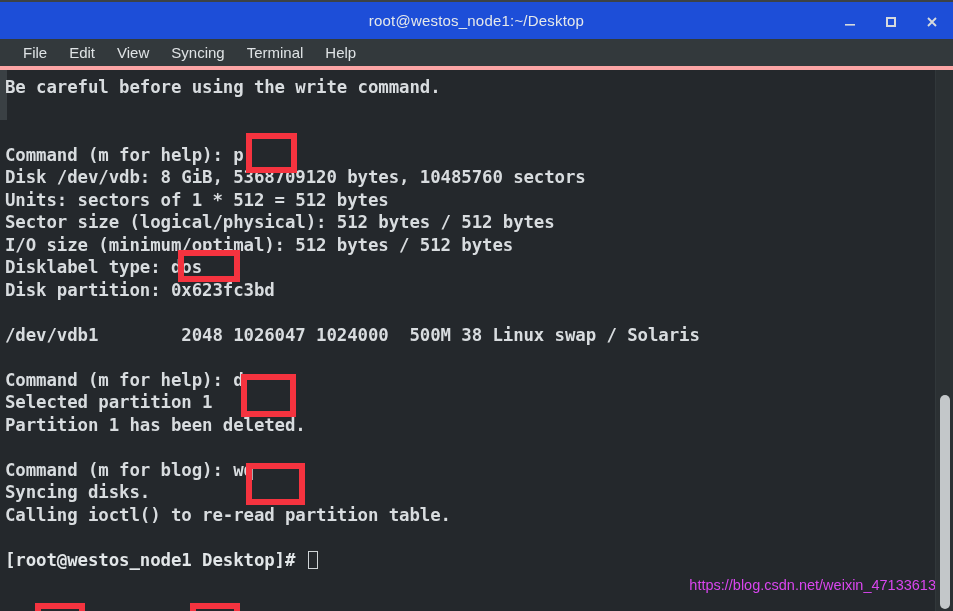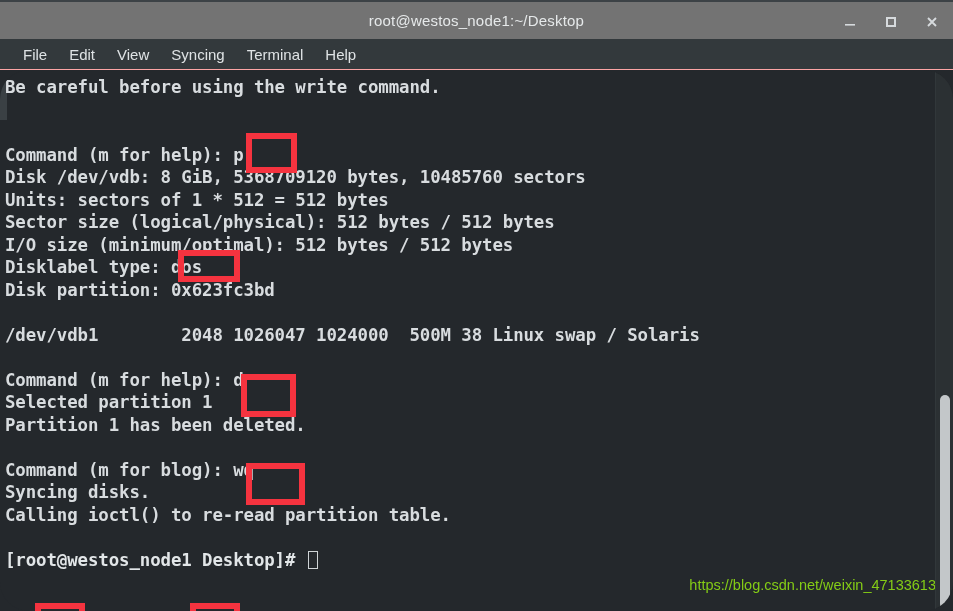--- a/index.html
+++ b/index.html
@@ -21,21 +21,21 @@
     background: #24282c;
     overflow: hidden;
   }
 
   
   #titlebar {
     position: absolute;
     left: 0; top: 0;
     width: 953px;
     height: 39px;
-    background: #737373;
+    background: #1d4ed8;
     border-top: 2px solid #3c4246;
     box-sizing: border-box;
     display: flex;
     align-items: center;
     justify-content: center;
   }
   #title-text {
     font-family: "Liberation Sans", sans-serif;
     font-size: 15px;
     color: #e6e9ea;
@@ -65,21 +65,21 @@
   }
   .winbtn svg { display: block; }
 
   
   #menubar {
     position: absolute;
     left: 0; top: 39px;
     width: 953px;
     height: 31px;
     background: #33393c;
-    border-bottom: 1px solid #fca5a5;
+    border-bottom: 4px solid #fca5a5;
     box-sizing: border-box;
     display: flex;
     align-items: center;
     padding-left: 12px;
   }
   .menu-item {
     font-family: "Liberation Sans", sans-serif;
     font-size: 15px;
     color: #dfe3e5;
     padding: 2px 11px;
@@ -88,21 +88,20 @@
   }
 
   
   #terminal {
     position: absolute;
     left: 0; top: 70px;
     width: 953px;
     height: 541px;
     background: #24282c;
     overflow: hidden;
-    border-radius: 29px;
   }
   
   #left-strip {
     position: absolute;
     left: 0; top: 0;
     width: 7px;
     height: 50px;
     background: #3a4044;
   }
 
@@ -145,21 +144,21 @@
     pointer-events: none;
   }
 
   
   #watermark {
     position: absolute;
     right: 17px;
     bottom: 18px;
     font-family: "Liberation Sans", sans-serif;
     font-size: 14.5px;
-    color: #84cc16;
+    color: #d946ef;
     white-space: nowrap;
   }
 
   
   #scrollbar-track {
     position: absolute;
     right: 0; top: 0;
     width: 18px;
     height: 541px;
     background: #2b3033;

